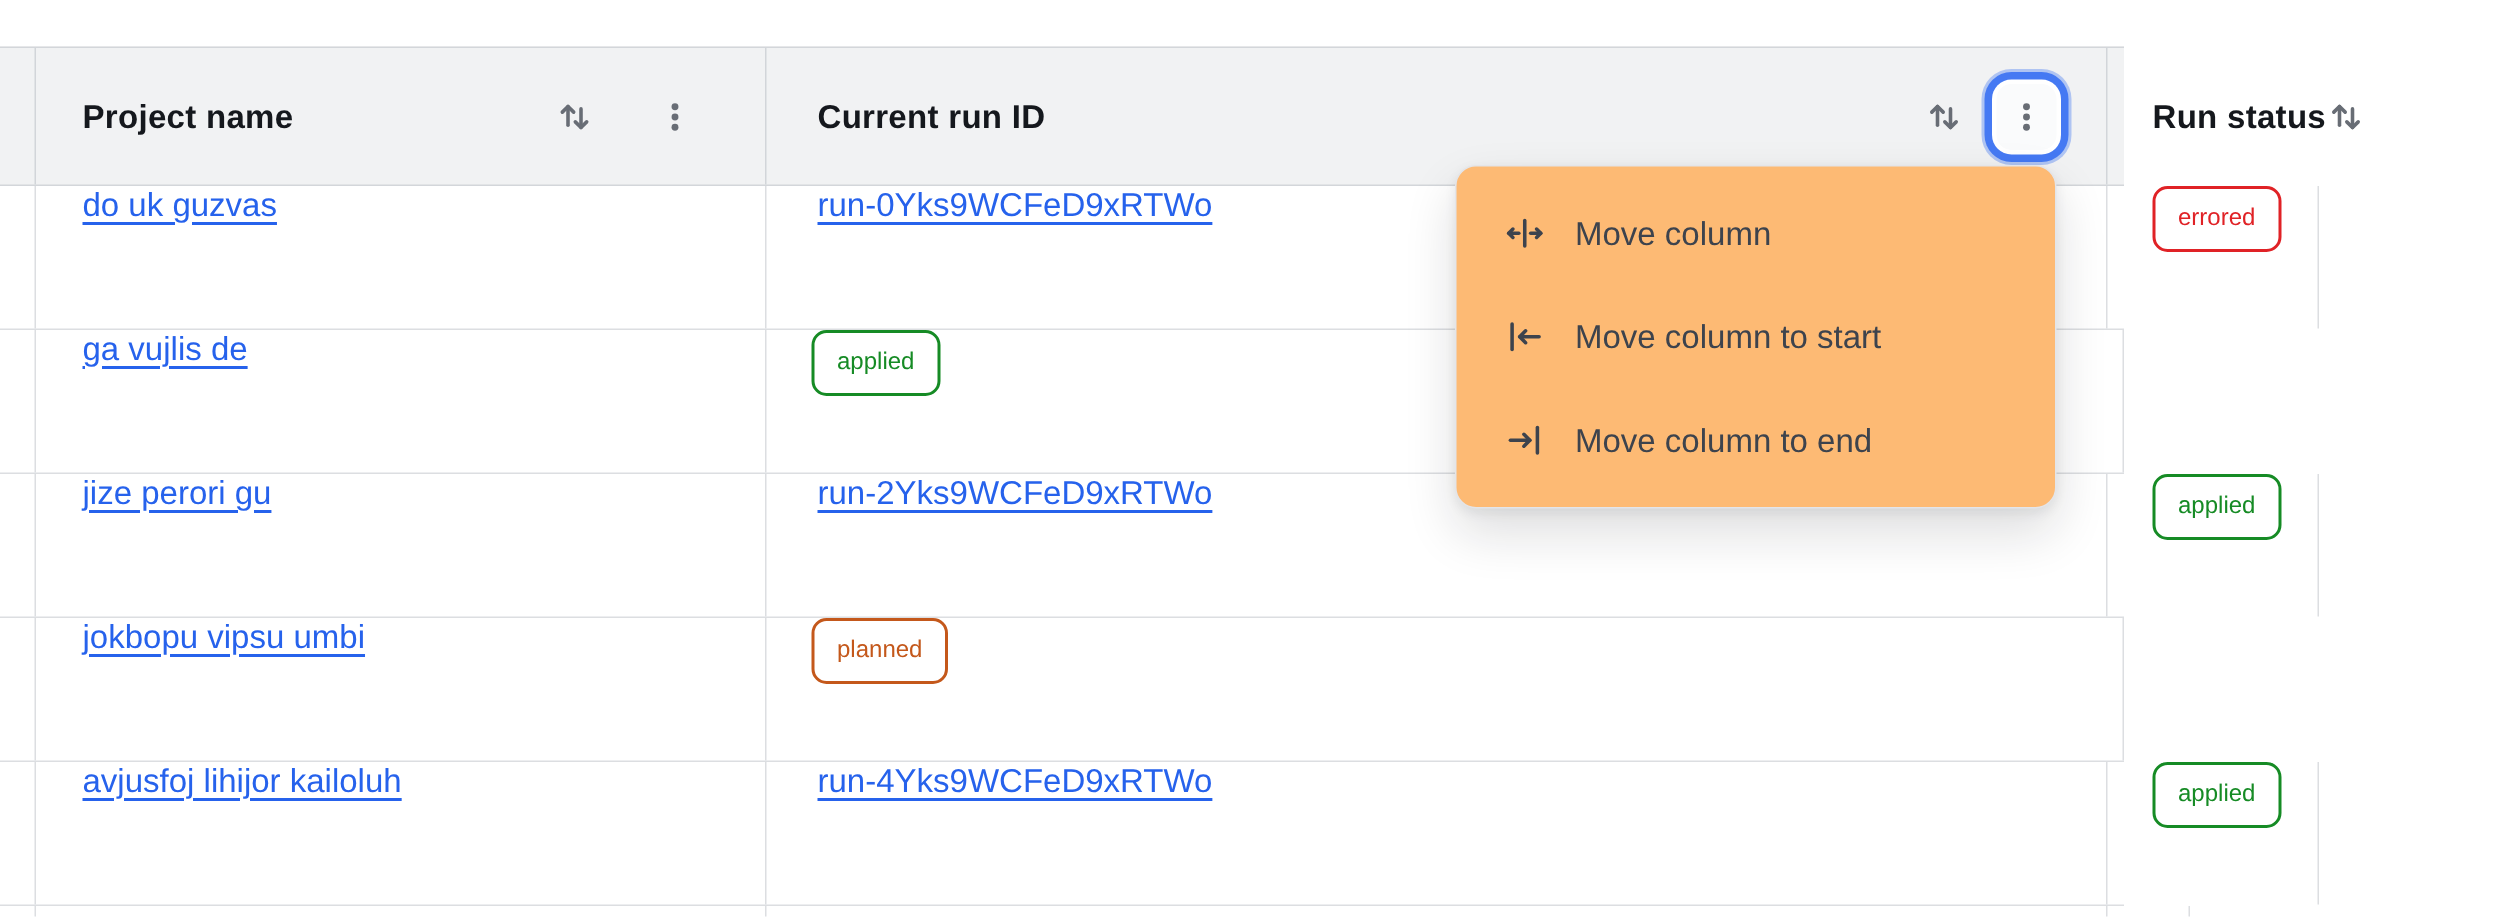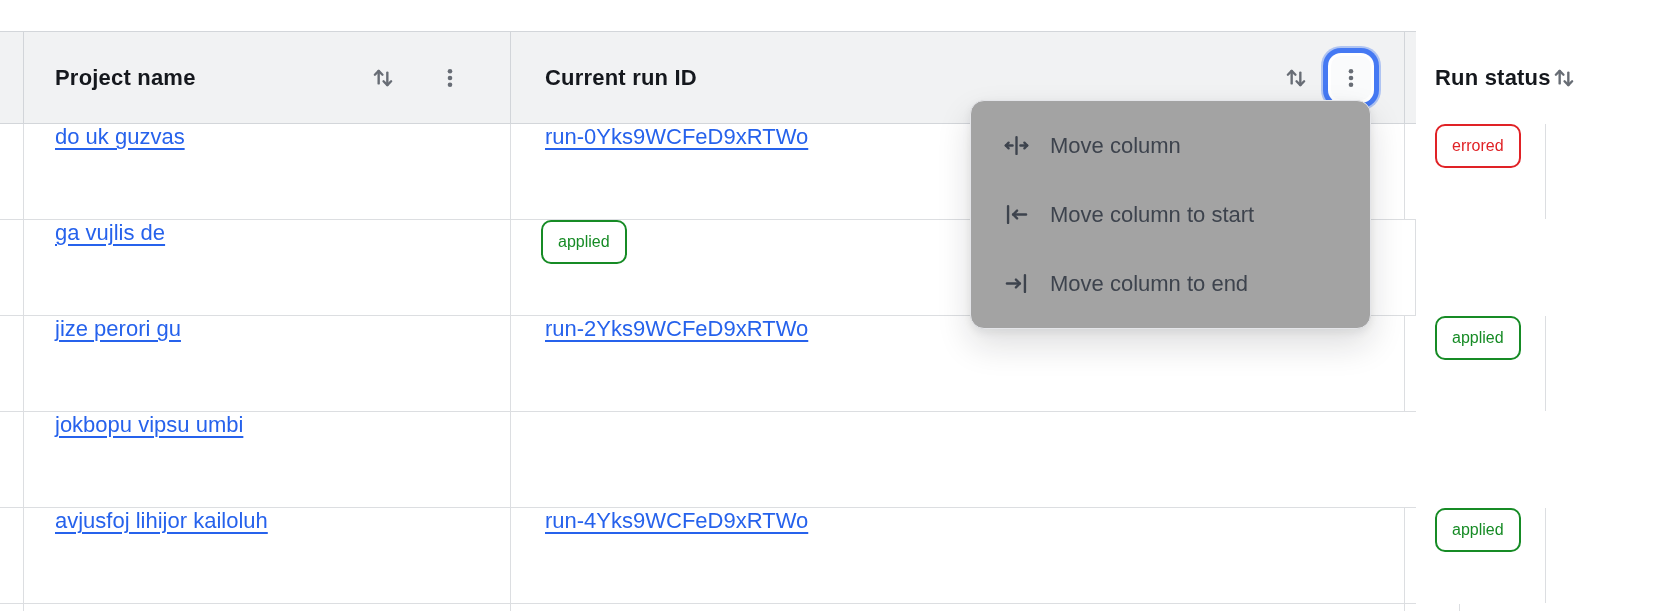--- a/index.html
+++ b/index.html
@@ -39,22 +39,22 @@
   }
 
   .status-badge {
     display:inline-flex; align-items:center; justify-content:center;
     height:44px; padding:0 15px; border:2px solid currentColor; border-radius:10px;
     font-size:16px; white-space:nowrap; background:#fff;
   }
 
   
   .menu {
-    position:absolute; left:970px; top:100px; width:401px;
-    background:#a3a3a3; border:1px solid #e4e5e9; border-radius:14px;
+    position:absolute; left:970px; top:110px; width:401px;
+    background:#fdba74; border:1px solid #e4e5e9; border-radius:14px;
     box-shadow:0 16px 34px rgba(20,24,31,.14), 0 3px 8px rgba(20,24,31,.07);
     padding:10px 0; z-index:10;
   }
   .menu-item {
     display:flex; align-items:center; height:69px; padding:0 32px;
     font-size:22px; color:#3d434d; cursor:pointer; white-space:nowrap;
   }
   .menu-item .icon { margin-right:20px; }
 </style>
 </head>
@@ -174,20 +174,23 @@
         </div>
         <div class="td col-status">
           <span class="status-badge" style="color: rgb(22, 139, 37);">applied</span>
         </div>
       </div>
 
       <div class="tr">
         <div class="td cell-stub"></div>
         <div class="td col-project">
           <a class="cell-link" href="#">jokbopu vipsu umbi</a>
+        </div>
+        <div class="td col-status">
+          <span class="status-badge" style="color: rgb(196, 88, 27);">planned</span>
         </div>
       </div>
 
       <div class="tr">
         <div class="td cell-stub"></div>
         <div class="td col-project">
           <a class="cell-link" href="#">avjusfoj lihijor kailoluh</a>
         </div>
         <div class="td col-run">
           <a class="cell-link" href="#">run-4Yks9WCFeD9xRTWo</a>

